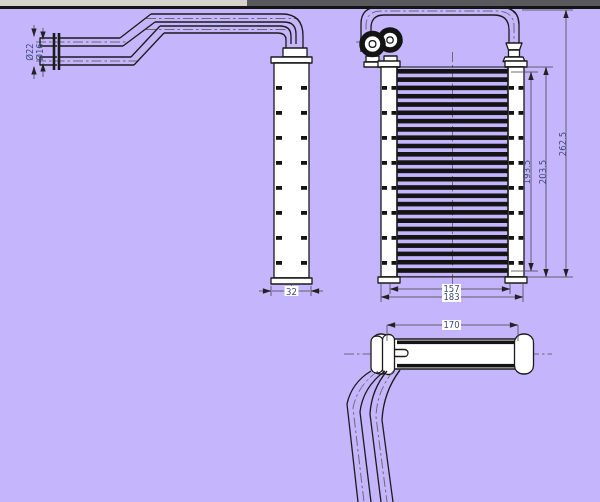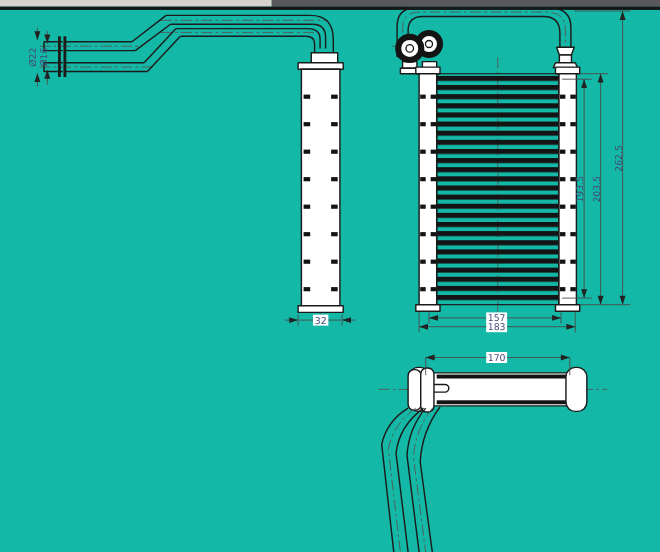--- a/index.html
+++ b/index.html
@@ -1,16 +1,16 @@
 <!DOCTYPE html>
 <html><head>
 <meta charset="utf-8">
 <style>
   html,body{margin:0;padding:0;background:#fff;}
-  #stage{position:relative;width:600px;height:502px;background:#14b8a6;overflow:hidden;
+  #stage{position:relative;width:600px;height:502px;background:#c4b5fd;overflow:hidden;
          font-family:"DejaVu Sans",sans-serif;}
   .topbar{position:absolute;top:0;left:0;width:600px;height:6px;display:flex;}
   .topbar-left{width:247px;height:6px;background:#d6d2cb;}
   .topbar-right{flex:1;height:6px;background:#59585d;}
   .topbar-divider{position:absolute;top:6px;left:0;width:600px;height:2.5px;background:#141414;}
   svg{position:absolute;top:0;left:0;}
   .ln{stroke:#1b1b1b;stroke-width:1.3;fill:none;stroke-linejoin:round;stroke-linecap:butt;}
   .lnw{stroke:#1b1b1b;stroke-width:1.3;fill:#fff;stroke-linejoin:round;}
   .thick{stroke:#1b1b1b;stroke-width:2.6;fill:none;}
   .cl{stroke:#555;stroke-width:0.8;fill:none;stroke-dasharray:10 3 2.5 3;}

